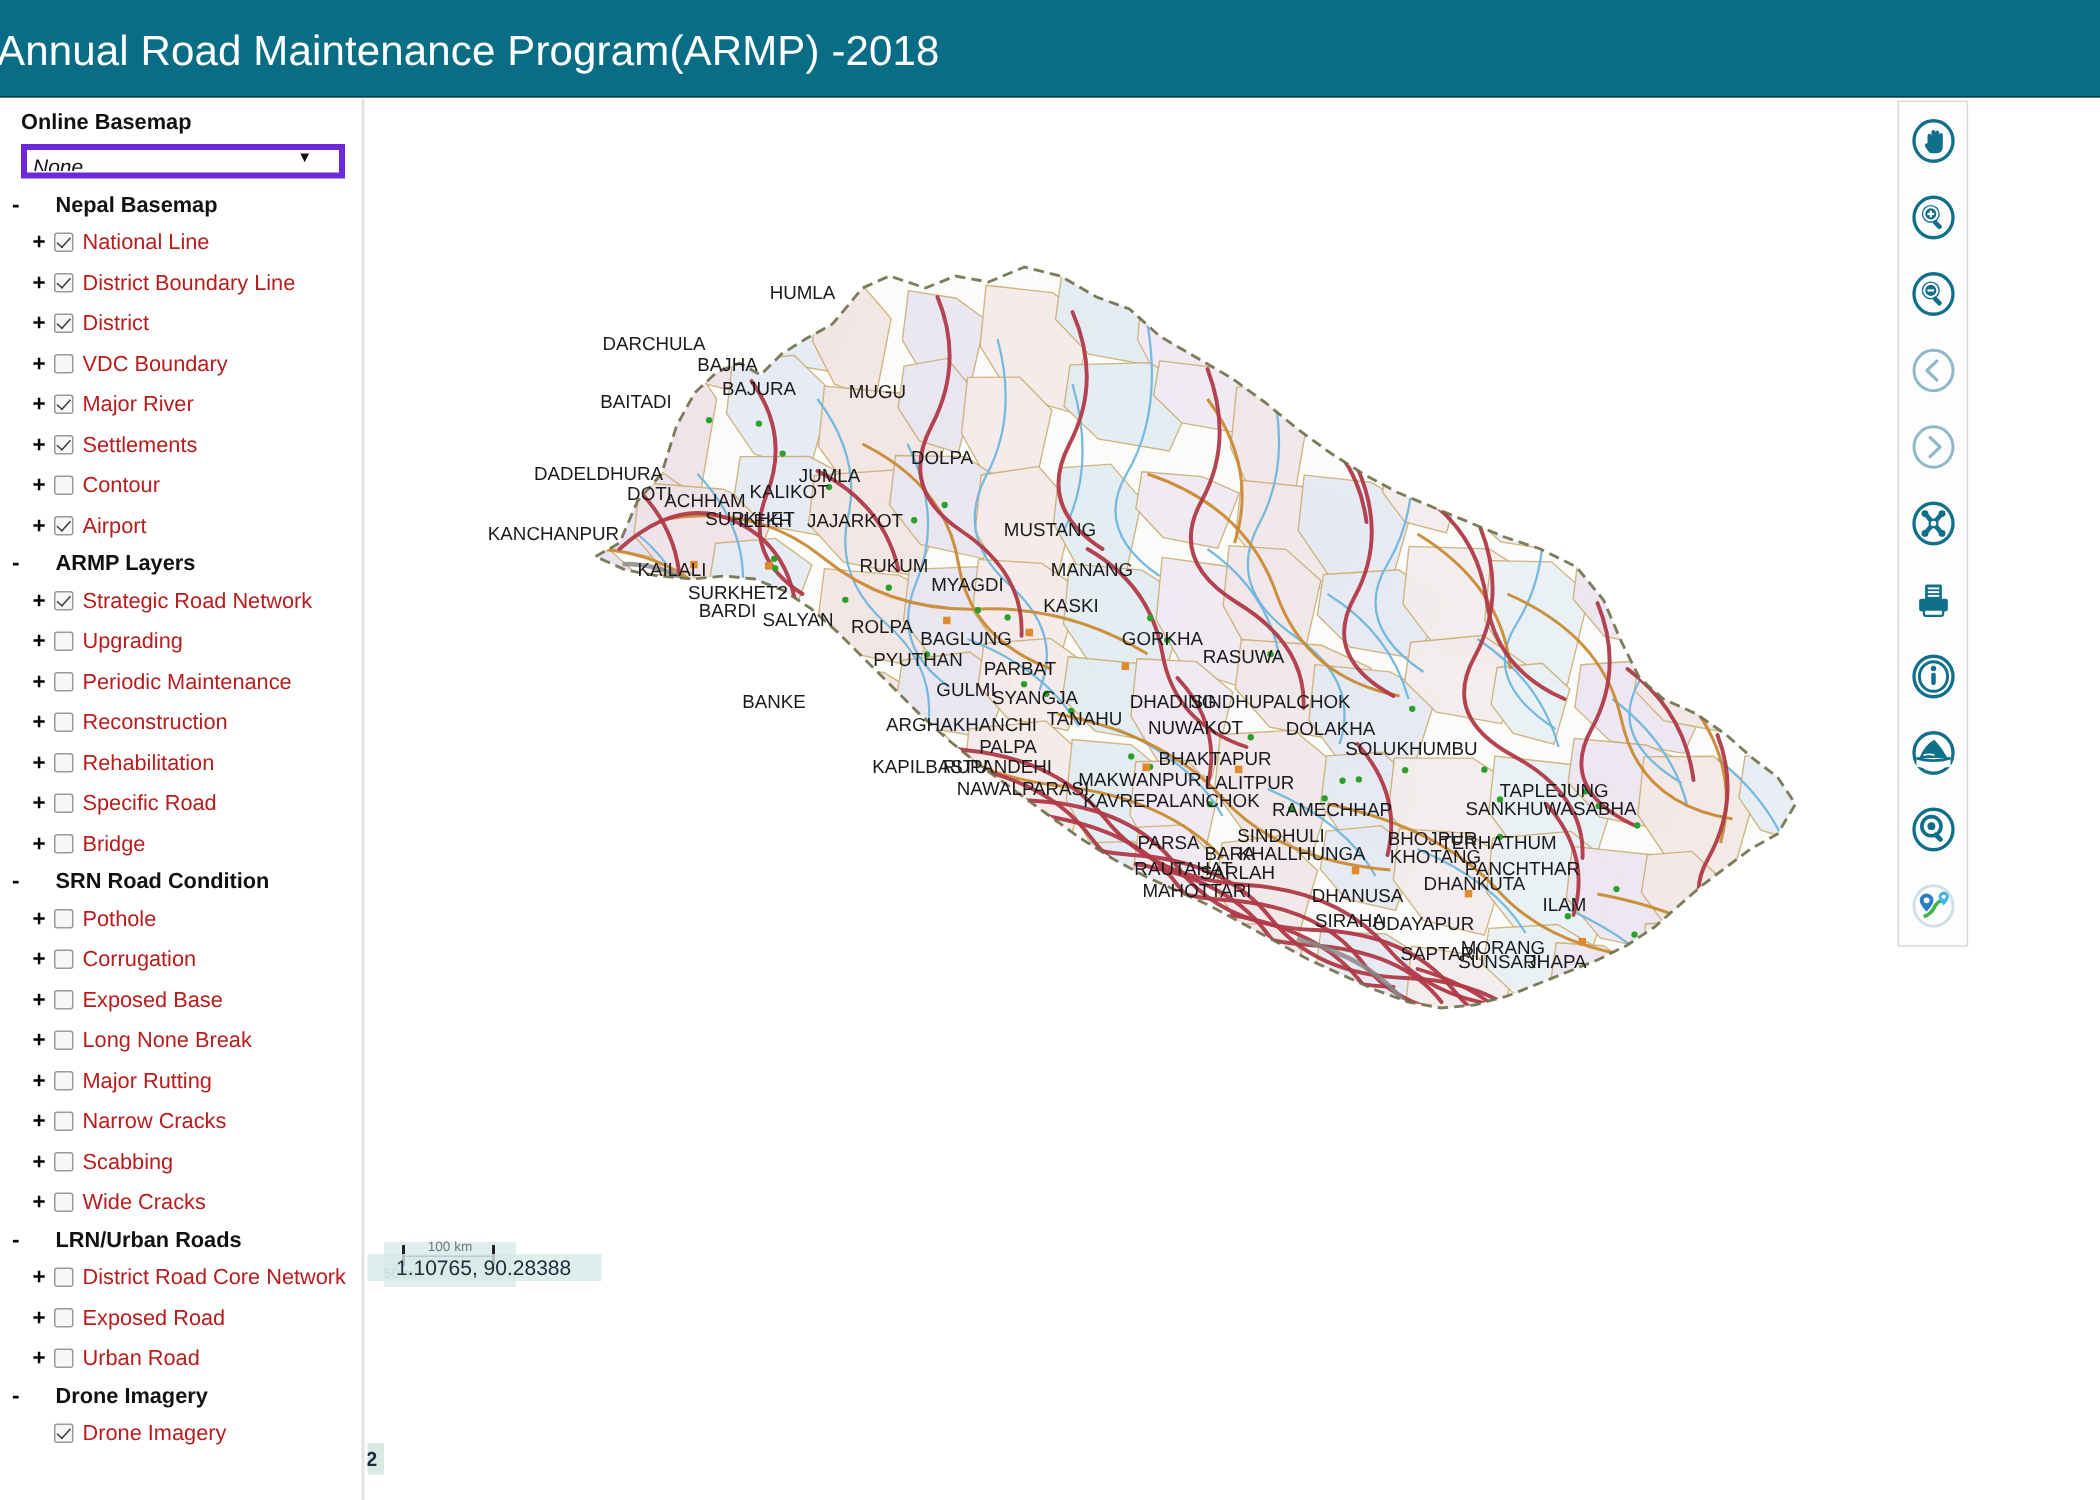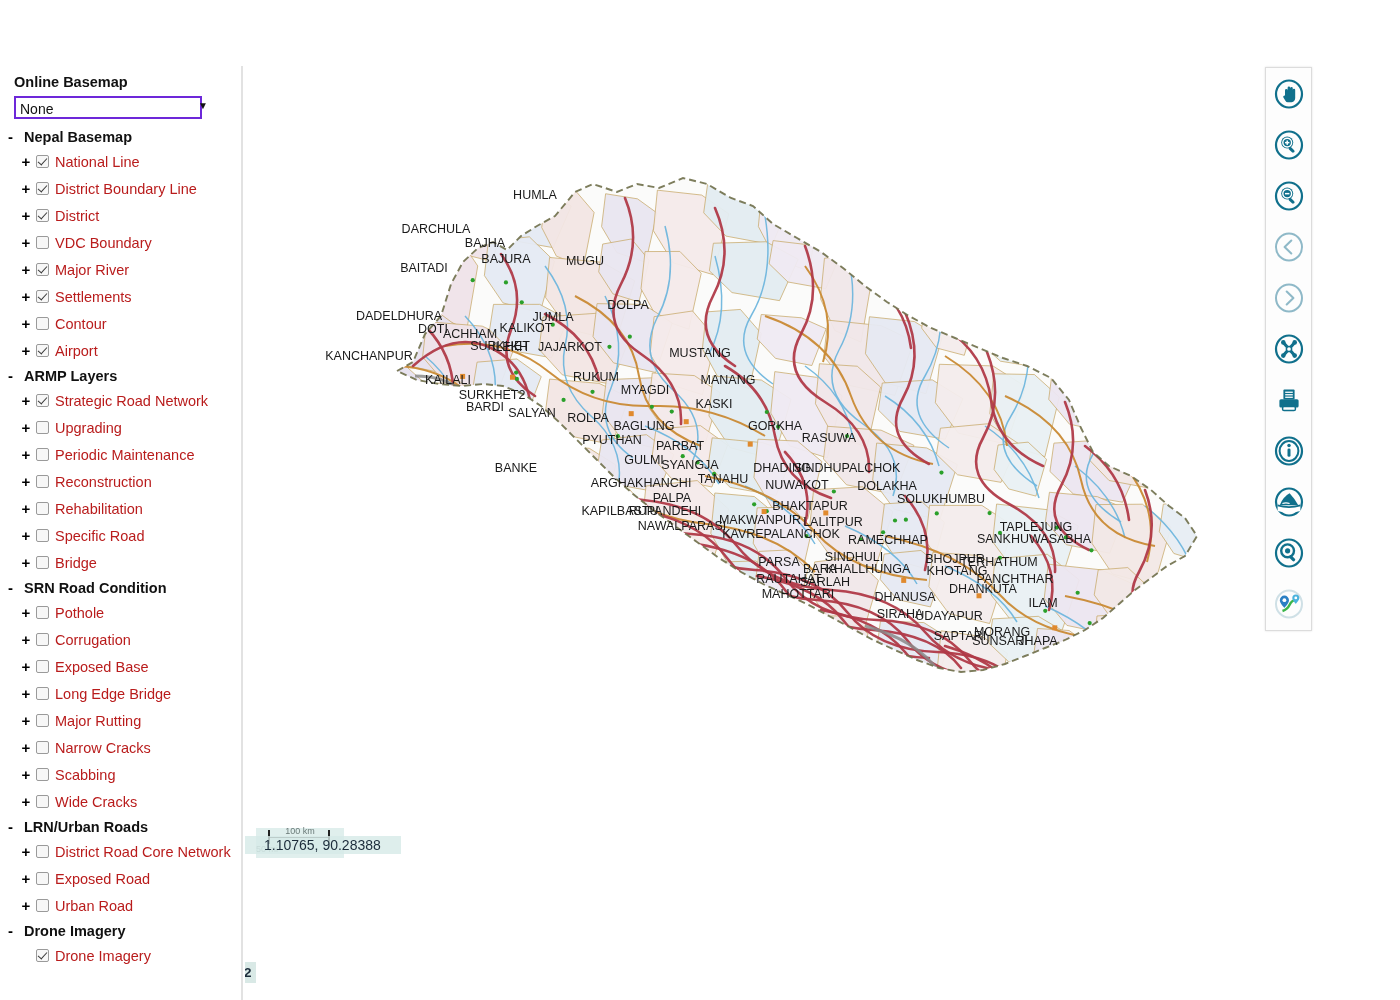--- a/index.html
+++ b/index.html
@@ -22,40 +22,40 @@
   
   #sidebar{
     position:absolute;left:0;top:66px;width:243px;height:934px;
     background:#ffffff;border-right:2px solid #e2e2e2;box-sizing:border-box;
     overflow:hidden;
   }
   #basemap-block{padding:8px 12px 0 14px;}
   #basemap-label{font-size:14.5px;font-weight:bold;color:#111;}
   #basemap-select-wrap{position:relative;margin-top:6px;width:200px;height:23px;}
   #basemap-select{
-    width:188px;height:23px;box-sizing:border-box;
-    border:2px solid #6d28d9;background:#fff;
+    width:216px;height:23px;box-sizing:border-box;
+    border:4px solid #6d28d9;background:#fff;
     font-family:"Liberation Sans",sans-serif;font-size:14px;color:#111;
     padding:1px 18px 1px 4px;line-height:21px;
-    -webkit-appearance:none;appearance:none;border-radius:0;
+    -webkit-appearance:none;appearance:none;border-radius:0;font-style:italic;
   }
   #basemap-caret{
     position:absolute;right:6px;top:4px;font-size:10px;color:#111;pointer-events:none;
   }
 
   .tree{margin:6px 0 0 0;padding:0;list-style:none;}
   .group{margin:0;padding:0;}
   .group-head{
     display:flex;align-items:center;height:23px;padding-left:4px;
   }
   .group-toggle{
     width:13px;font-size:15px;font-weight:bold;color:#000;line-height:10px;
     text-align:center;user-select:none;
   }
-  .group-title{font-size:14.5px;font-weight:bold;color:#111;margin-left:7px;}
+  .group-title{font-size:14.5px;font-weight:bold;color:#111;margin-left:20px;}
   .layer-list{margin:0;padding:0;list-style:none;}
   .layer{
     display:flex;align-items:center;height:27px;padding-left:19px;
   }
   .expander{
     width:14px;font-size:15px;font-weight:bold;color:#000;text-align:center;
     user-select:none;line-height:14px;
   }
   .expander.blank{visibility:hidden;}
   .layer-check{
@@ -120,20 +120,23 @@
     width:45px;height:51px;display:flex;align-items:center;justify-content:center;
     cursor:pointer;
   }
   .tool-btn svg{display:block;}
 </style>
 </head>
 <body>
 
 <div id="app">
 
+  <div id="header">
+    <div id="header-title">Annual Road Maintenance Program(ARMP) -2018</div>
+  </div>
 
   <div id="sidebar">
     <div id="basemap-block">
       <div id="basemap-label">Online Basemap</div>
       <div id="basemap-select-wrap">
         <select id="basemap-select"><option>None</option></select>
         <span id="basemap-caret">▼</span>
       </div>
     </div>
     <ul class="tree" id="layer-tree">
@@ -245,21 +248,21 @@
               <span class="layer-label">Corrugation</span>
             </li>
             <li class="layer">
               <span class="expander">+</span>
               <input type="checkbox" class="layer-check" style="">
               <span class="layer-label">Exposed Base</span>
             </li>
             <li class="layer">
               <span class="expander">+</span>
               <input type="checkbox" class="layer-check" style="">
-              <span class="layer-label">Long Edge Bridge</span>
+              <span class="layer-label">Long None Break</span>
             </li>
             <li class="layer">
               <span class="expander">+</span>
               <input type="checkbox" class="layer-check" style="">
               <span class="layer-label">Major Rutting</span>
             </li>
             <li class="layer">
               <span class="expander">+</span>
               <input type="checkbox" class="layer-check" style="">
               <span class="layer-label">Narrow Cracks</span>

